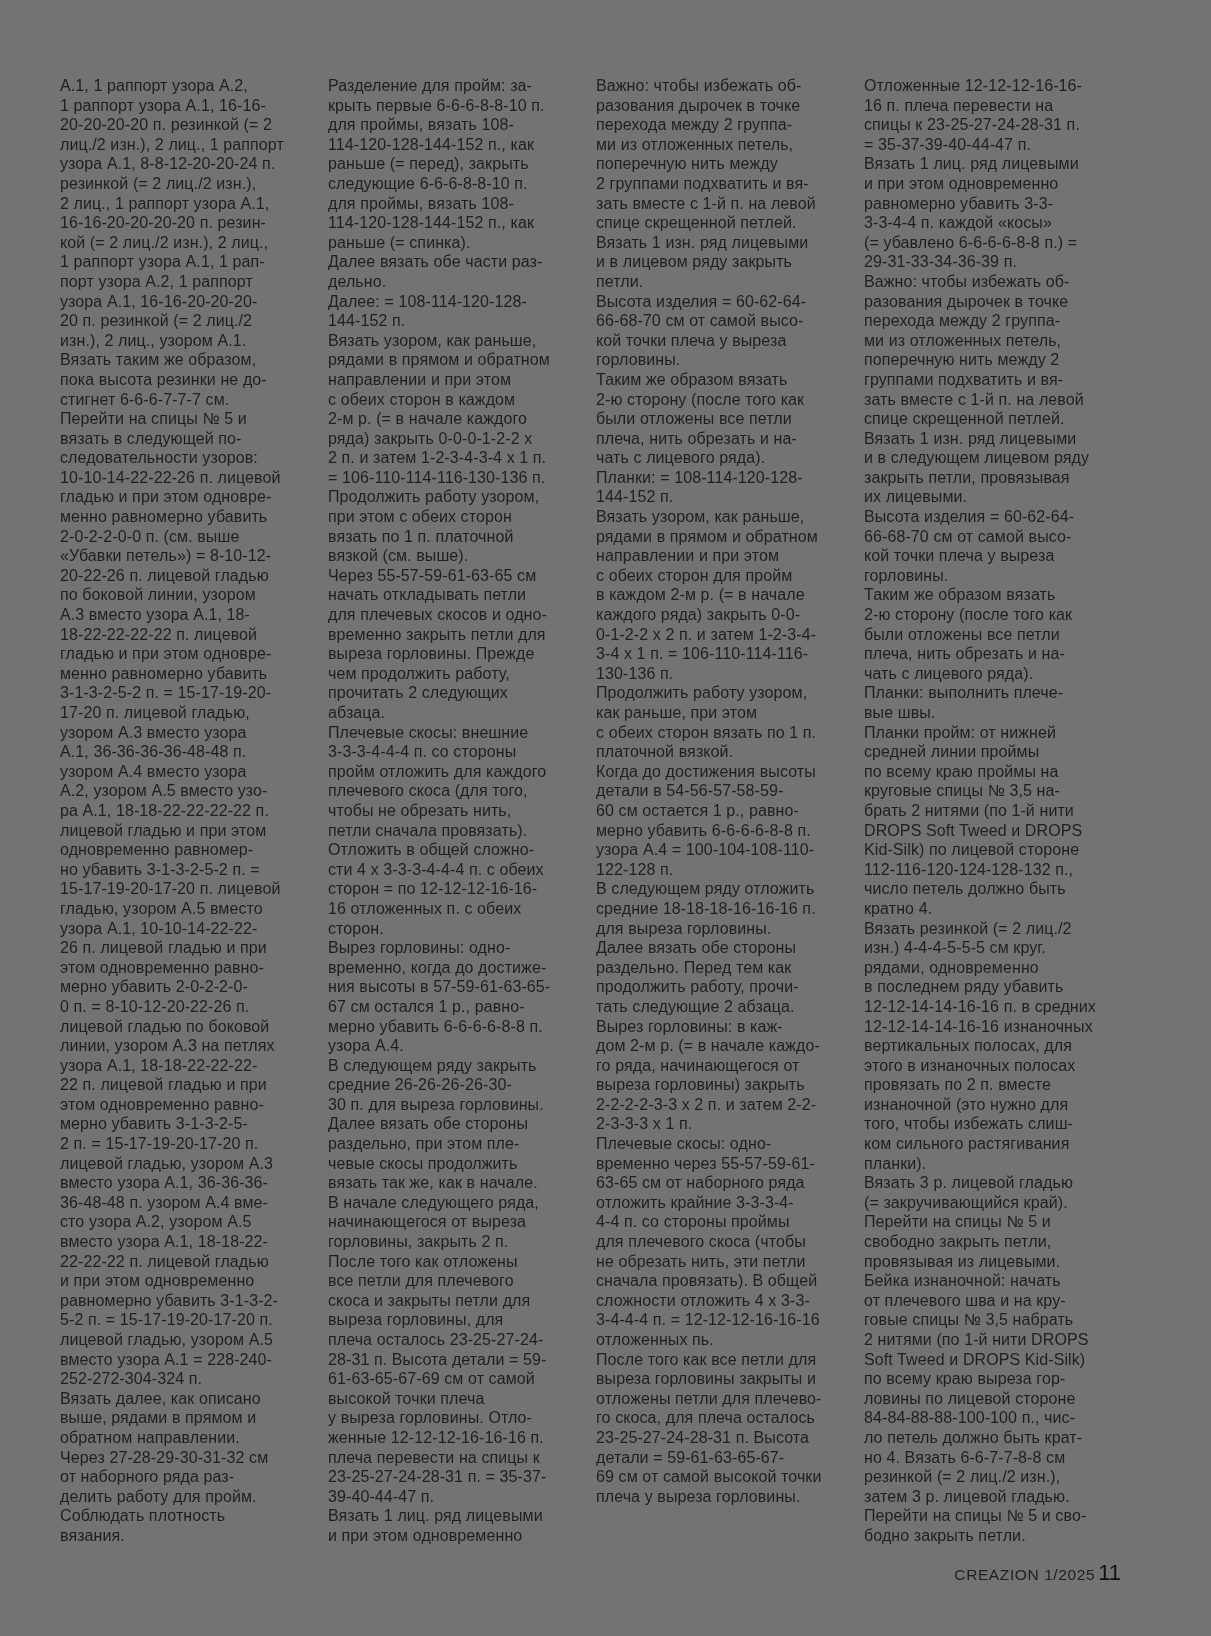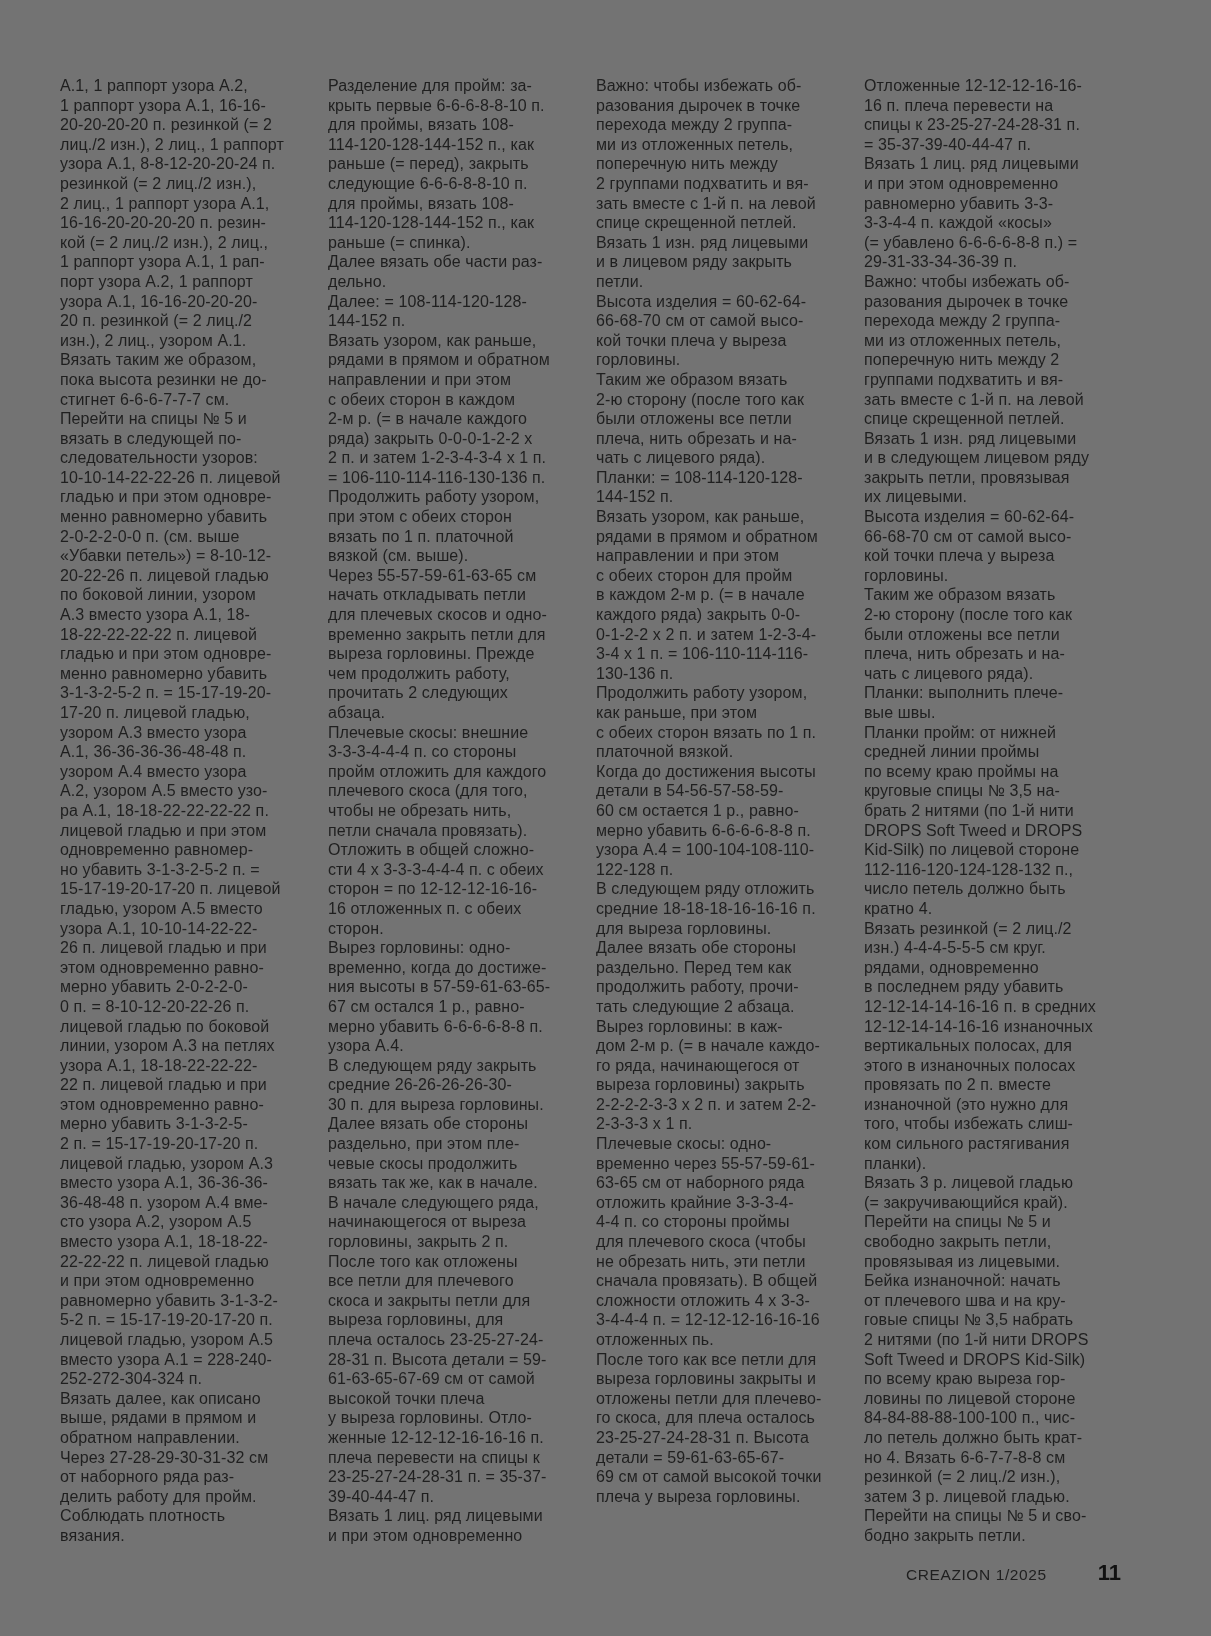--- a/index.html
+++ b/index.html
@@ -42,23 +42,22 @@
     align-items: baseline;
     gap: 3px;
   }
   .footer .issue {
     font-size: 15.5px;
     letter-spacing: 0.6px;
     color: #1f1f1f;
   }
   .footer .pagenum {
     font-size: 22px;
-    font-weight: bold;
+    font-weight: normal;
     color: #111;
-    margin-left: 48px;
   }
 </style>
 </head>
 <body>
 
 <div class="page">
   <div class="columns">
     <div class="col"><span>А.1, 1 раппорт узора А.2,
 1 раппорт узора А.1, 16-16-
 20-20-20-20 п. резинкой (= 2

